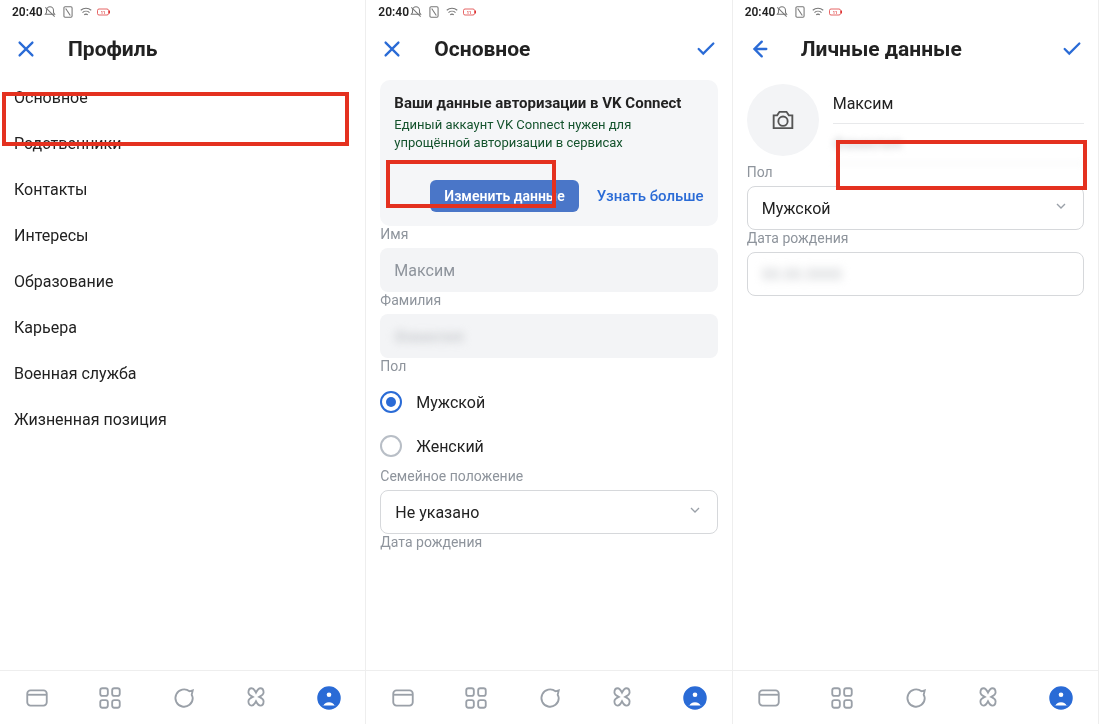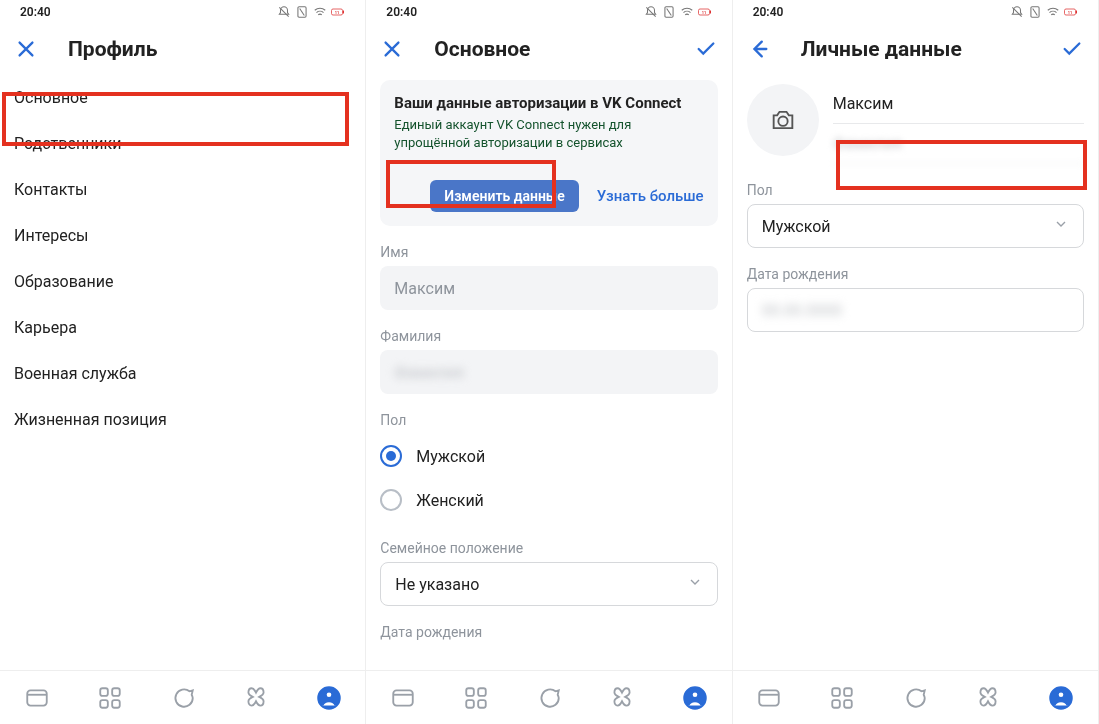--- a/index.html
+++ b/index.html
@@ -1,20 +1,20 @@
 <!DOCTYPE html>
 <html><head>
 <meta charset="utf-8">
 <style>
   * { box-sizing: border-box; margin: 0; padding: 0; font-family: -apple-system, BlinkMacSystemFont, "Segoe UI", Roboto, Arial, sans-serif; }
   body { background: #fff; display: flex; width: 1099px; height: 724px; }
   .screen { flex: 1; display: flex; flex-direction: column; border-right: 1px solid #eee; position: relative; }
   .screen:last-child { border-right: none; }
 
-  .statusbar { display: flex; justify-content: space-between; align-items: center; height: 24px; padding: 0 20px; font-size: 12px; font-weight: 600; color: #222; }
+  .statusbar { display: flex; align-items: center; height: 24px; padding: 0 12px; font-size: 12px; font-weight: 600; color: #222; }
   .status-icons { display: flex; gap: 4px; align-items: center; font-size: 11px; color: #555; }
   .status-icons svg { width: 14px; height: 14px; }
 
   .topbar { display: flex; align-items: center; height: 50px; padding: 0 14px; gap: 30px; }
   .topbar .title { font-size: 21px; font-weight: 700; color: #222; flex: 1; }
   .nav-icon { width: 24px; height: 24px; display: flex; align-items: center; justify-content: center; cursor: pointer; }
   .nav-x svg,.nav-back svg,.nav-check svg { width: 22px; height: 22px; }
 
   .content { flex: 1; overflow-y: auto; padding: 0 14px 6px 14px; }
 
@@ -24,21 +24,21 @@
   .highlight2 { border: 4px solid #e4311f; position: absolute; left: 386px; top: 160px; width: 170px; height: 48px; pointer-events: none; }
   .highlight3 { border: 4px solid #e4311f; position: absolute; left: 836px; right: 12px; top: 140px; height: 50px; pointer-events: none; }
 
   .card { background: #f5f6f8; border-radius: 10px; padding: 14px; margin-top: 6px; }
   .card-title { font-size: 15px; font-weight: 700; color: #222; margin-bottom: 4px; }
   .card-sub { font-size: 13px; color: #14532d; line-height: 1.35; margin-bottom: 29px; }
   .card-actions { display: flex; align-items: center; gap: 18px; justify-content: flex-end; }
   .btn-primary { background: #4a76c8; color: #fff; border: none; border-radius: 6px; padding: 8px 14px; font-size: 14px; font-weight: 600; cursor: pointer; }
   .link-blue { color: #2a6bd6; font-size: 15px; font-weight: 500; cursor: pointer; }
 
-  .field-label { font-size: 14px; color: #8e949c; margin-top: 18px; margin-bottom: 6px; }
+  .field-label { font-size: 14px; color: #8e949c; margin-bottom: 6px; }
   .input-box { background: #f3f4f6; border-radius: 8px; height: 44px; display: flex; align-items: center; padding: 0 14px; font-size: 16px; color: #8e949c; }
   .select-box { border: 1px solid #d6d8db; border-radius: 8px; height: 44px; display: flex; align-items: center; justify-content: space-between; padding: 0 14px; font-size: 16px; color: #222; cursor: pointer; background: #fff; }
 
   .radio-row { display: flex; align-items: center; height: 44px; gap: 14px; cursor: pointer; font-size: 16px; color: #222; }
   .radio-outer { width: 22px; height: 22px; border-radius: 50%; border: 2px solid #b8bec6; display: flex; align-items: center; justify-content: center; }
   .radio-outer.checked { border-color: #2a6bd6; }
   .radio-inner { width: 10px; height: 10px; border-radius: 50%; background: #2a6bd6; }
 
   .personal-top { display: flex; gap: 14px; margin-top: 10px; }
   .avatar-box { width: 72px; height: 72px; border-radius: 50%; background: #f3f4f6; display: flex; align-items: center; justify-content: center; cursor: pointer; }

